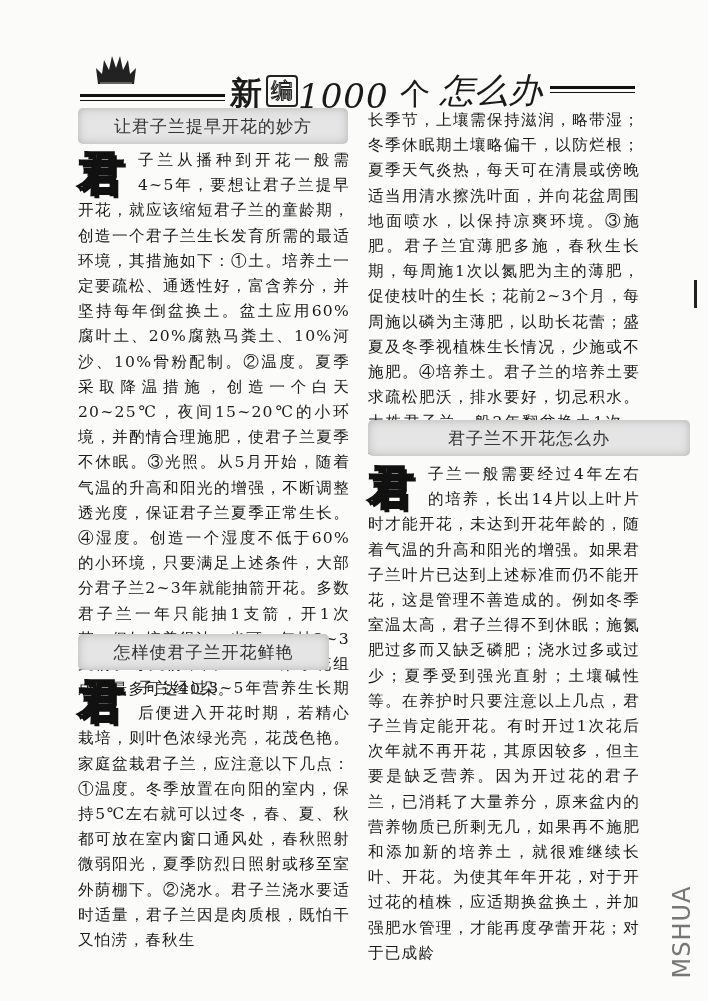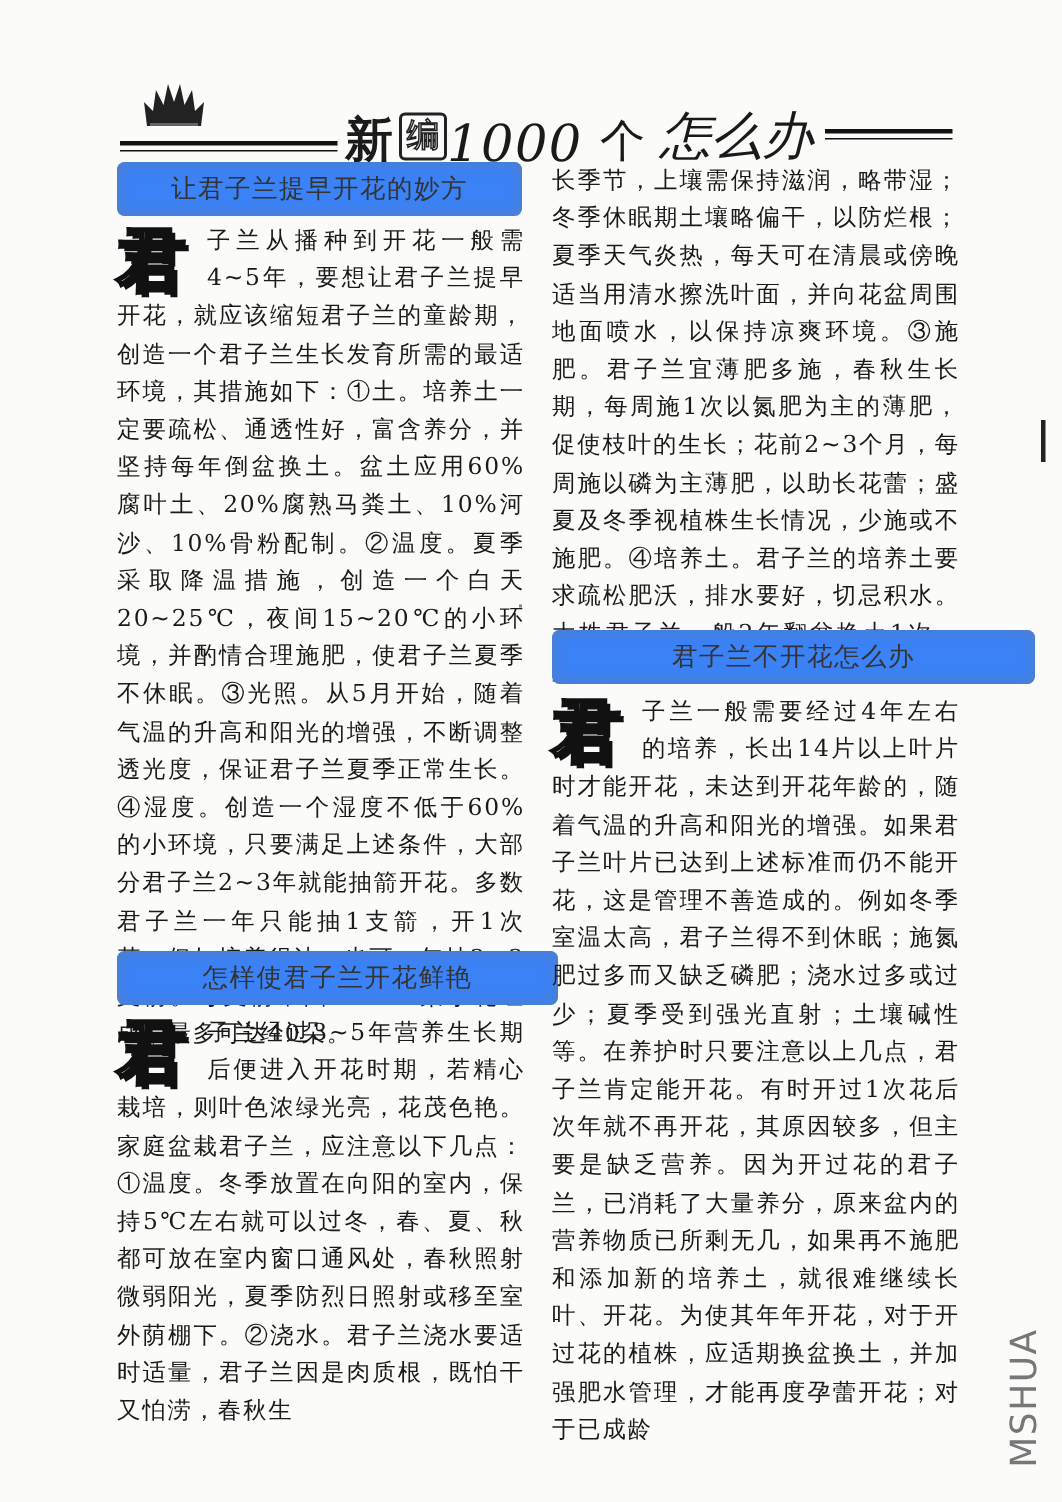--- a/index.html
+++ b/index.html
@@ -18,26 +18,26 @@
   .title-top { position:absolute; left:220px; top:0px; font-size:28px; font-family:"DejaVu Serif", serif; letter-spacing:1px; }
   .title-1000 { position:absolute; left:218px; top:32px; font-size:34px; font-weight:normal; font-style:italic; font-family:"DejaVu Serif", serif; letter-spacing:1px; }
   .title-ge { position:absolute; left:320px; top:30px; font-size:30px; font-family:"DejaVu Sans", sans-serif; }
   .title-how { position:absolute; left:360px; top:24px; font-size:34px; font-style:italic; font-family:"DejaVu Serif", serif; }
 
   .col { position:absolute; font-size:15.6px; line-height:25.2px; letter-spacing:1.2px; text-align:justify; }
   .col-left { left:78px; top:148px; width:272px; }
   .col-right { left:368px; top:108px; width:272px; }
 
   .sec-title {
-    background:#3b82f6; border-radius:5px; text-align:center; font-family:"DejaVu Sans", sans-serif;
+    background:#e5e5e5; border-radius:5px; text-align:center; font-family:"DejaVu Sans", sans-serif;
     font-size:17px; color:#333; height:36px; line-height:36px; letter-spacing:1px;
     box-shadow: inset 0 0 10px rgba(120,120,120,.45);
   }
   .sec1 { position:absolute; left:78px; top:108px; width:270px; }
-  .sec2 { position:absolute; left:78px; top:634px; width:294px; }
+  .sec2 { position:absolute; left:78px; top:634px; width:251px; }
   .sec3 { position:absolute; left:368px; top:420px; width:322px; }
 
   .drop { float:left; width:52px; height:46px; margin:2px 8px 0 0; position:relative; }
   .drop span {
     font-family:"DejaVu Sans", sans-serif; font-weight:bold; font-size:46px; line-height:46px;
     color:#fff; -webkit-text-stroke:2px #111; text-shadow:3px 3px 0 #111; display:block;
   }
   .para { margin:0; }
   .p2 { position:absolute; left:78px; top:676px; width:272px; }
   .p3 { position:absolute; left:368px; top:462px; width:272px; }

